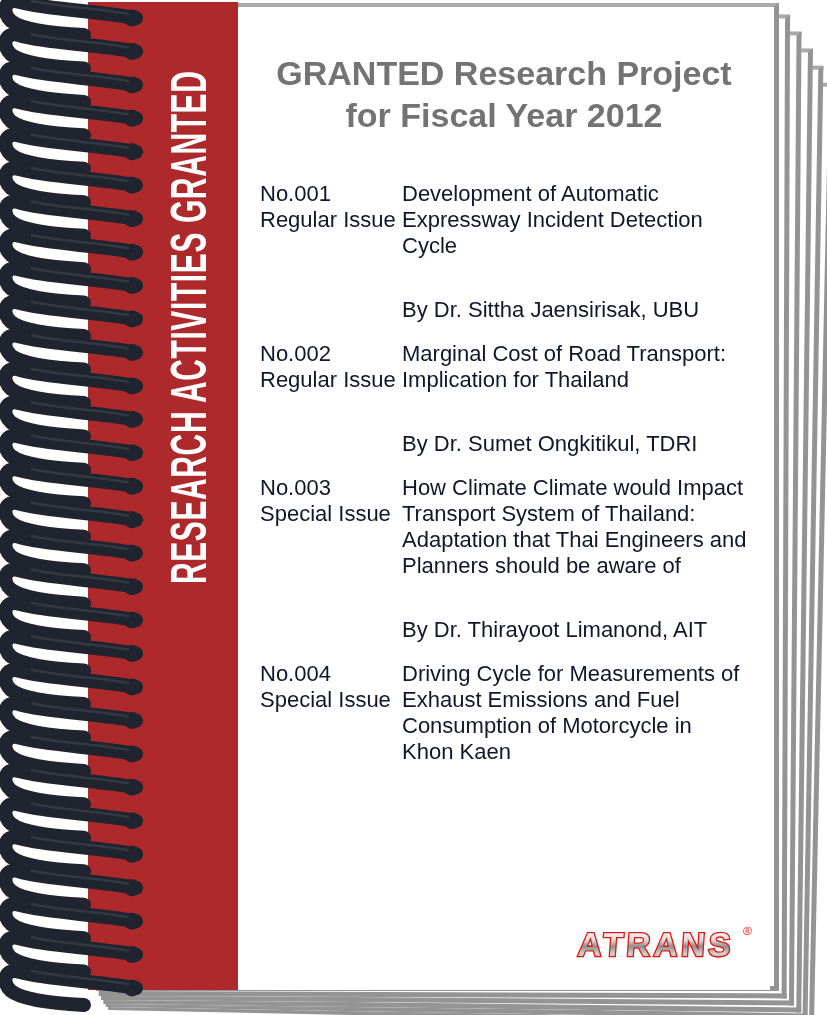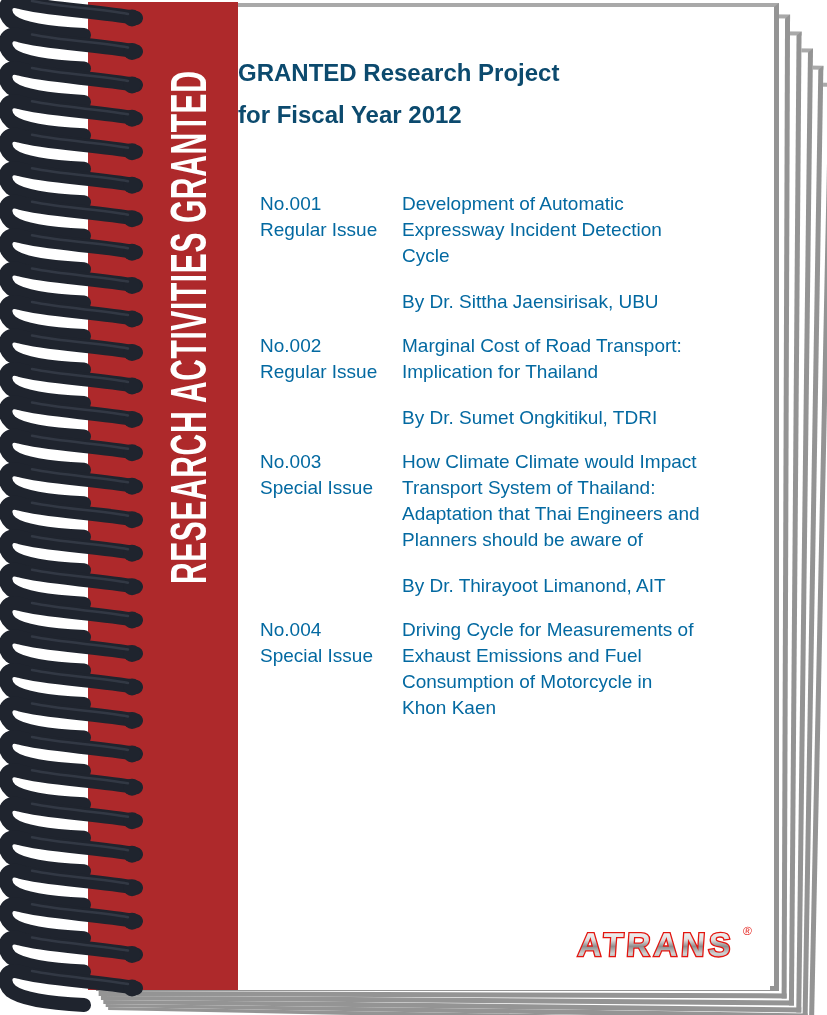--- a/index.html
+++ b/index.html
@@ -30,32 +30,32 @@
   }
   .spine-title{
     position:absolute;left:160px;top:584px;
     transform:rotate(-90deg) scaleX(0.6);transform-origin:0 0;
     font-size:50px;font-weight:700;letter-spacing:1px;color:#ffffff;
     white-space:nowrap;z-index:5;
   }
   
   .cover-title{
     position:absolute;left:238px;top:52px;width:532px;
-    color:#0c4a6e;font-size:24px;font-weight:700;line-height:42px;
+    text-align:center;color:#737373;font-size:34px;font-weight:700;line-height:42px;
     z-index:3;
   }
   .entries{
-    position:absolute;left:260px;top:191px;width:500px;z-index:3;
-    color:#0369a1;font-size:19px;line-height:26px;
+    position:absolute;left:260px;top:181px;width:500px;z-index:3;
+    color:#0f172a;font-size:22px;line-height:26px;
   }
   .entry{display:flex;margin-bottom:18px;}
   .col-label{width:142px;flex:none;}
   .col-body{flex:1;}
   .entry-line,.label-line{white-space:nowrap;}
-  .author{margin-top:20px;white-space:nowrap;}
+  .author{margin-top:38px;white-space:nowrap;}
   .logo{position:absolute;left:566px;top:918px;z-index:3;}
   .coils{position:absolute;left:0;top:0;z-index:9;pointer-events:none;}
 </style>
 </head>
 <body>
 
 <div class="sheet s6"></div>
 <div class="sheet s5"></div>
 <div class="sheet s4"></div>
 <div class="sheet s3"></div>

